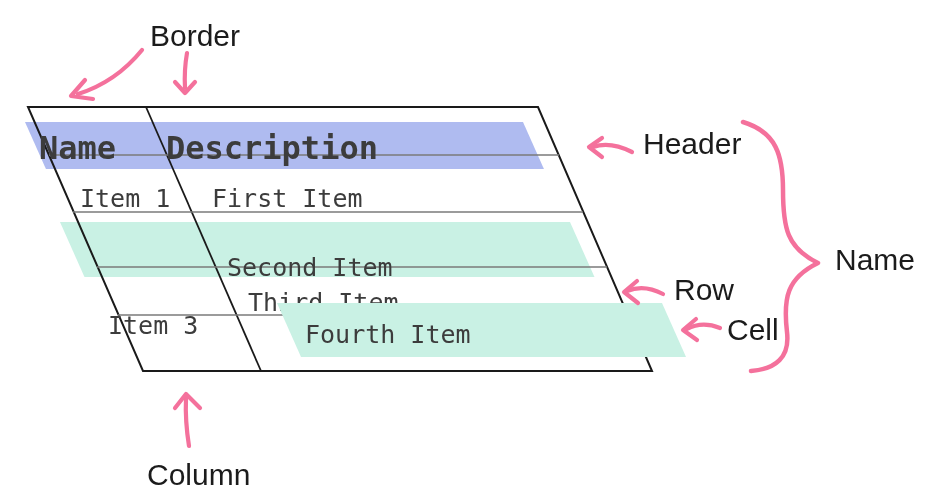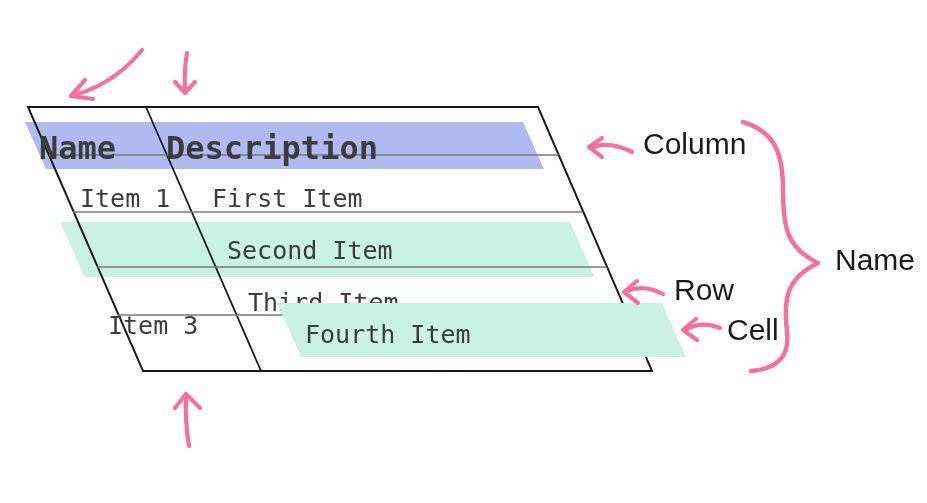--- a/index.html
+++ b/index.html
@@ -43,34 +43,36 @@
     <line x1="97" y1="267" x2="607" y2="267" style="stroke:var(--grid-line,#7a7a7a)" stroke-width="1.5"></line>
     <line x1="118" y1="315" x2="628" y2="315" style="stroke:var(--grid-line,#7a7a7a)" stroke-width="1.5"></line>
   </svg>
 
   <div class="cell-text hdr z3" style="left:39px;  top:132px;">Name</div>
   <div class="cell-text hdr z3" style="left:166px; top:132px;text-align:center;">Description</div>
 
   <div class="cell-text z3" style="left:80px;  top:186px;">Item 1</div>
   <div class="cell-text z3" style="left:212px; top:186px;">First Item</div>
 
-  <div class="cell-text z3" style="left:227px; top:238px;text-align:right;">Second Item</div>
+  <div class="cell-text z3" style="left:227px; top:255px;text-align:right;">Second Item</div>
 
   <div class="cell-text z3" style="left:108px; top:290px;margin-top:23px;">Item 3</div>
   <div class="cell-text z3" style="left:248px; top:290px;">Third Item</div>
 
   <div class="hl hl-row z4" style="left:277px; top:303px; width:385px; height:54px;"></div>
 
   <div class="cell-text z5" style="left:150px; top:322px;"></div>
   <div class="cell-text z5" style="left:305px; top:322px;">Fourth Item</div>
 
-  <div class="ann-label z6" style="left:643px; top:127px;">Column</div>
+  <div class="ann-label z6" style="left:150px; top:19px;">Border</div>
+  <div class="ann-label z6" style="left:643px; top:127px;">Header</div>
   <div class="ann-label z6" style="left:835px; top:243px;">Name</div>
   <div class="ann-label z6" style="left:674px; top:273px;">Row</div>
   <div class="ann-label z6" style="left:727px; top:313px;">Cell</div>
+  <div class="ann-label z6" style="left:147px; top:458px;">Column</div>
 
   <svg class="z6" width="927" height="503" viewBox="0 0 927 503">
     <g class="pink-stroke" stroke-width="4.2">
       <path d="M 142,50 Q 116,82 78,94"></path>
       <polyline points="85,80 71,96 93,99"></polyline>
     </g>
     <g class="pink-stroke" stroke-width="4.2">
       <path d="M 187,53 Q 184,70 185,88"></path>
       <polyline points="175,82 185,93 195,82"></polyline>
     </g>

